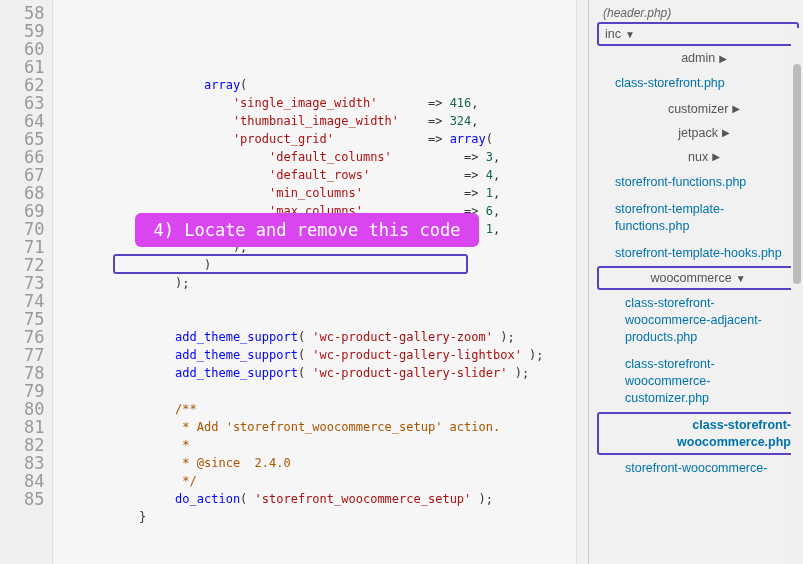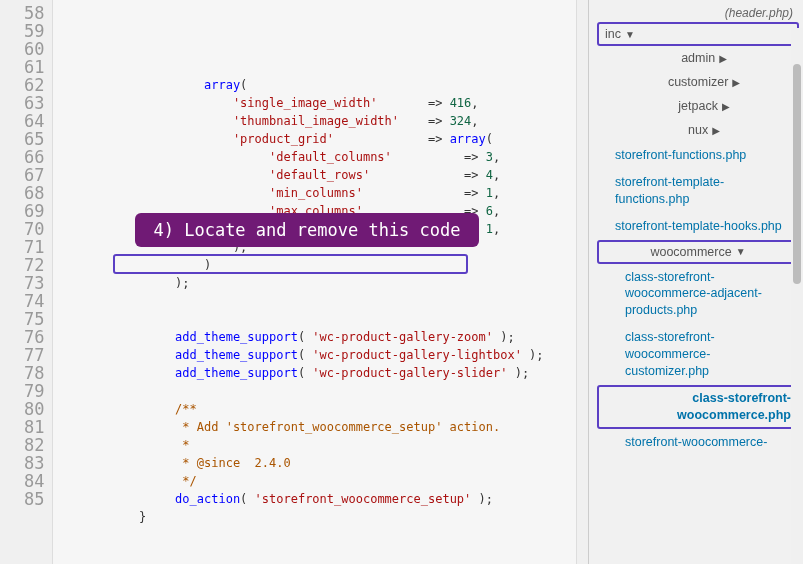--- a/index.html
+++ b/index.html
@@ -10,27 +10,27 @@
   .code-area { flex: 1; background: #f6f6f6; display: flex; overflow: hidden; position: relative; }
   .gutter { background: #f0f0f0; border-right: 1px solid #ddd; font-family: Consolas, Monaco, monospace; font-size: 17px; color: #999; text-align: right; padding-top: 4px; padding-left: 16px; }
   .gutter div { height: 18px; line-height: 18px; padding: 0 8px; }
   .code { font-family: Consolas, Monaco, monospace; font-size: 12px; line-height: 18px; padding-top: 4px; white-space: pre; color: #333; flex: 1; overflow: hidden; position: relative; }
   .code-line { height: 18px; padding-left: 6px; }
   .s { color: #a11; }
   .n { color: #164; }
   .f { color: #00f; }
   .c { color: #a50; }
   .hl { position: absolute; border: 2px solid #5b3fc4; border-radius: 3px; pointer-events: none; }
-  .callout { position: absolute; background: #701a75; color: #fff; font-weight: 500; border-radius: 6px; padding: 8px 18px; font-size: 17px; }
+  .callout { position: absolute; background: #d946ef; color: #fff; font-weight: 500; border-radius: 6px; padding: 8px 18px; font-size: 17px; }
   .left-scroll { width: 12px; background: #f0f0f0; border-left: 1px solid #ddd; }
   
   .right { width: 214px; display: flex; flex-direction: column; position: relative; }
   .right-title { font-size: 14px; font-weight: 600; color: #222; text-align: center; padding: 6px 0 2px; }
   .tree { flex: 1; padding: 4px 4px 0 8px; overflow: hidden; position: relative; }
-  .sub { color: #666; font-style: italic; font-size: 12px; padding: 2px 6px; text-align: right; }
+  .sub { color: #666; font-style: italic; font-size: 12px; padding: 2px 6px; }
   .folder { color: #555; font-size: 12.5px; padding: 5px 6px; cursor: pointer; display: flex; align-items: center; gap: 4px; }
   .folder .arrow { font-size: 10px; }
   .folder.expanded { border: 2px solid #5b3fc4; border-radius: 3px; padding: 3px 6px; }
   .file { color: #0073aa; font-size: 12.5px; padding: 5px 6px; cursor: pointer; line-height: 1.35; }
   .file.active { border: 2px solid #5b3fc4; border-radius: 3px; font-weight: 600; padding: 3px 6px; }
   .ind1 { padding-left: 18px; justify-content: center; }
   .ind2 { padding-left: 28px; }
   .right-scroll { position: absolute; right: 0; top: 28px; bottom: 0; width: 12px; background: #f0f0f0; }
   .right-scroll .thumb { position: absolute; left: 2px; right: 2px; background: #bcbcbc; border-radius: 4px; }
 </style>
@@ -84,20 +84,21 @@
     <div style="position: relative;">
           <div class="folder  expanded">
             <span>inc</span>
             <span class="arrow">▼</span>
           </div>
         </div>
         <div class="folder ind1">
           <span>admin</span>
           <span class="arrow">▶</span>
         </div>
+        <div class="file ind1">class-storefront.php</div>
         <div class="folder ind1">
           <span>customizer</span>
           <span class="arrow">▶</span>
         </div>
         <div class="folder ind1">
           <span>jetpack</span>
           <span class="arrow">▶</span>
         </div>
         <div class="folder ind1">
           <span>nux</span>

